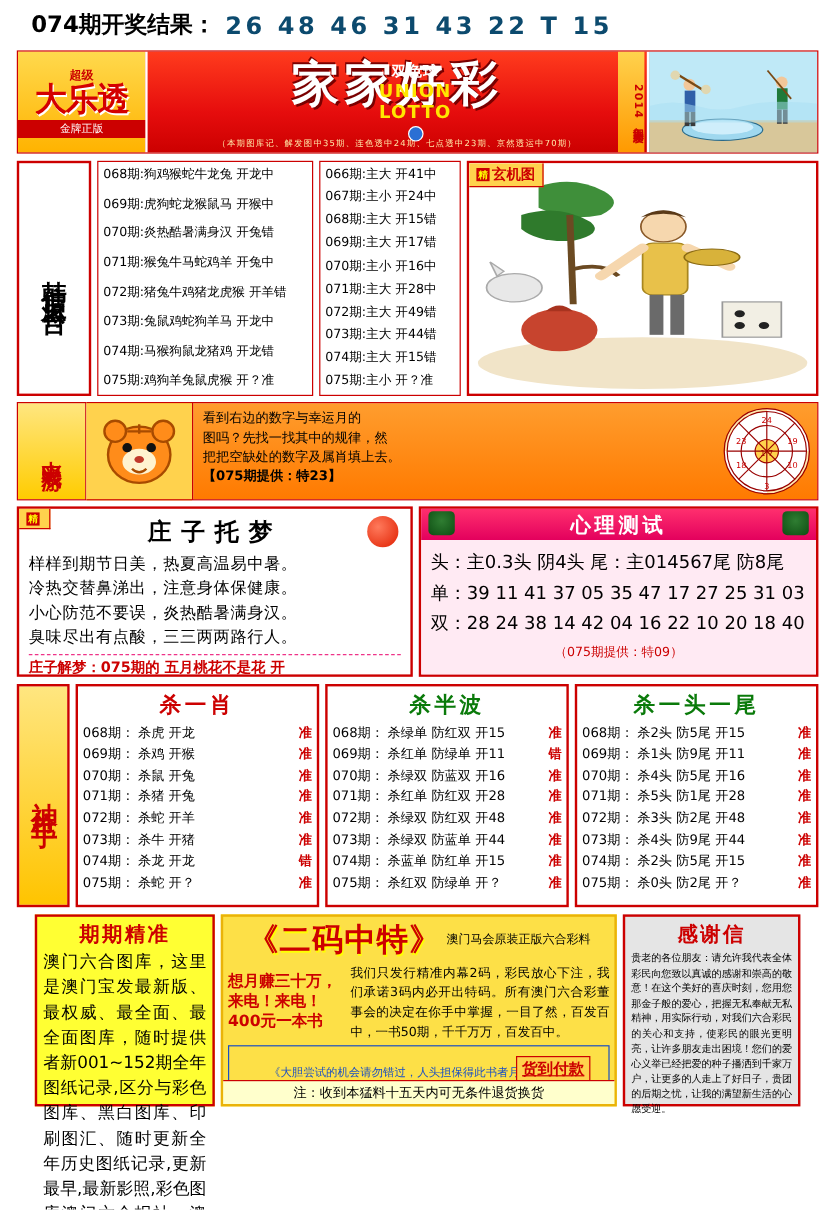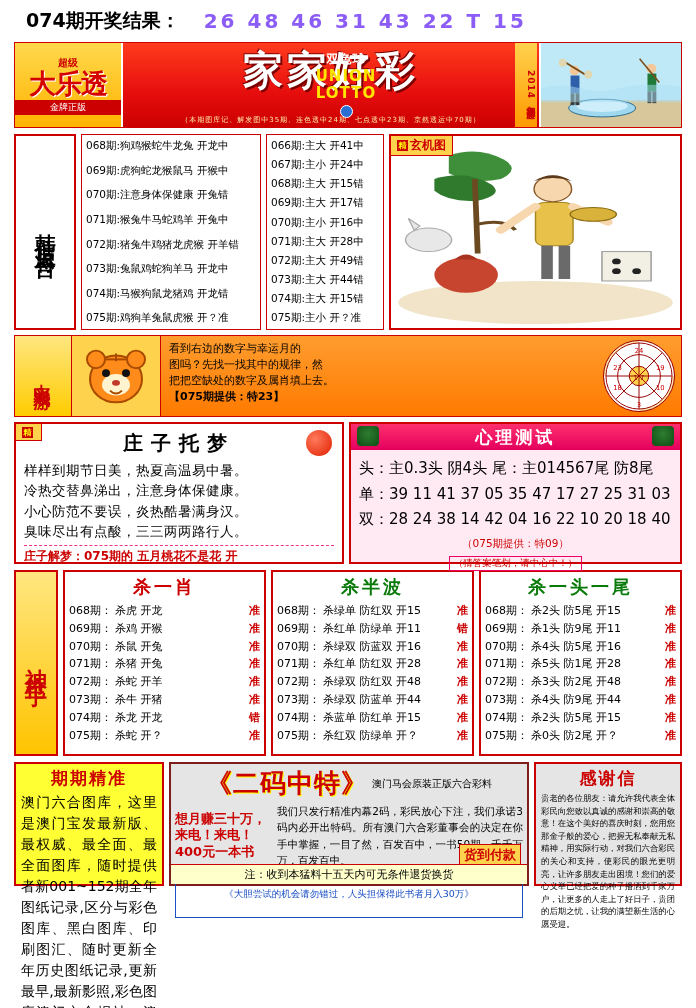--- a/index.html
+++ b/index.html
@@ -14,22 +14,22 @@
   
   .topbar {
     height: 42px; display: flex; align-items: center;
     padding-left: 26px; gap: 4px;
   }
   .topbar .t-title {
     font-size: 19px; font-weight: bold; color: #000;
     letter-spacing: 0px;
   }
   .topbar .t-nums {
-    font-size: 20px; font-weight: bold; color: #8b5cf6;
-    letter-spacing: 3px; margin-left: 20px;
+    font-size: 20px; font-weight: bold; color: #0c4a6e;
+    letter-spacing: 3px; margin-left: 4px;
   }
 
   
   .banner {
     margin: 0 14px; height: 86px;
     border: 1px solid #c00;
     background: linear-gradient(180deg,#ff3b1d 0%, #e60d0d 60%, #cc0000 100%);
     display: flex; position: relative; overflow: hidden;
   }
   .banner-left {
@@ -213,53 +213,54 @@
   .krow {
     display: flex; font-size: 11px; line-height: 1.62; white-space: nowrap;
   }
   .krow .a { width: 46px; color: #000; }
   .krow .b { flex: 1; color: #000; }
   .krow .c { width: 22px; text-align: right; font-weight: bold; }
   .ok { color: #c00; }
   .no { color: #c00; }
 
   
-  .sec5 { margin: 6px 14px 0; display: flex; gap: 5px; height: 124px; }
+  .sec5 { margin: 6px 29px 0; display: flex; gap: 5px; height: 160px; }
   .qq {
     width: 150px; border: 2px solid #cc0000; background: #ffff33;
     padding: 3px 5px;
   }
   .qq h4 {
     text-align: center; font-size: 17px; font-weight: bold; color: #c00;
     letter-spacing: 2px; margin-bottom: 2px;
   }
   .qq p { font-size: 14px; color: #000; line-height: 1.5; text-align: justify; }
   .mid5 {
-    flex: 1; border: 2px solid #7f1d1d; background: #e5e5e5; position: relative;
+    flex: 1; border: 2px solid #eab308; background: #fde047; position: relative;
     padding: 2px 4px;
   }
   .m5-top { display: flex; align-items: center; justify-content: center; gap: 4px; }
   .m5-big {
     font-size: 26px; font-weight: bold; color: #c00;
     text-shadow: 1px 1px 0 #ff0; letter-spacing: 1px;
   }
   .m5-side { font-size: 10px; color: #000; line-height: 1.2; }
   .m5-row2 {
     display:flex; align-items:center; gap:6px; margin-top: 2px;
   }
   .m5-left2 { font-size: 13px; font-weight: bold; color: #c00; line-height:1.25; width: 96px;}
   .m5-p { font-size: 10.5px; color: #000; line-height: 1.55; flex:1; text-align: justify;}
   .m5-note {
     margin-top: 3px; font-size: 9.5px; color: #1a4fc4; text-align: center;
     border: 1px solid #1a4fc4; padding: 16px 2px;
   }
   .m5-pay {
-    position: absolute; right: 6px; bottom: 18px; font-size: 13px;
+    position: absolute; right: 20px; bottom: 18px; font-size: 13px;
     font-weight: bold; color: #c00; background: #ffd24d; padding: 1px 4px;
     border: 1px solid #c00;
+    text-decoration: underline;
   }
   .m5-foot {
     position: absolute; left: 0; right: 0; bottom: 0;
     text-align: center; font-size: 11px; color: #000; padding: 2px 0;
     border-top: 1px solid #c00; background: #ffffcc;
   }
   .ty {
     width: 148px; border: 2px solid #cc0000; background: #e5e5e5; padding: 3px 5px;
   }
   .ty h4 {
@@ -321,21 +322,21 @@
     </div>
   </div>
 
   <div class="sec1">
     <div class="han-panel">
       <div class="han-text">韩信点将台</div>
     </div>
     <div class="numcol c1">
       <div class="nline">068期:狗鸡猴蛇牛龙兔  开龙中</div>
       <div class="nline">069期:虎狗蛇龙猴鼠马  开猴中</div>
-      <div class="nline">070期:注意身体保健康  开兔错</div>
+      <div class="nline">070期:炎热酷暑满身汉  开兔错</div>
       <div class="nline">071期:猴兔牛马蛇鸡羊  开兔中</div>
       <div class="nline">072期:猪兔牛鸡猪龙虎猴  开羊错</div>
       <div class="nline">073期:兔鼠鸡蛇狗羊马  开龙中</div>
       <div class="nline">074期:马猴狗鼠龙猪鸡  开龙错</div>
       <div class="nline">075期:鸡狗羊兔鼠虎猴  开？准</div>
     </div>
     <div class="numcol c2">
       <div class="nline">066期:主大  开41中</div>
       <div class="nline">067期:主小  开24中</div>
       <div class="nline">068期:主大  开15错</div>
@@ -452,23 +453,20 @@
       <div class="xl-head">
         <span class="orn" style="left:6px"></span>
         <span>心理测试</span>
         <span class="orn" style="right:6px"></span>
       </div>
       <div class="xl-body">
         <div class="xl-l">头：主0.3头   阴4头  尾：主014567尾  防8尾</div>
         <div class="xl-l">单：39  11  41  37  05  35  47  17  27  25  31  03</div>
         <div class="xl-l">双：28  24  38  14  42  04  16  22  10  20  18  40</div>
         <div class="xl-note">（075期提供：特09）</div>
-        <div class="xl-note-wrap">
-          <span class="xl-note2">（猜答案笔划，请中心中！）</span>
-        </div>
       </div>
     </div>
   </div>
 
   <div class="sec4">
     <div class="sqs">
       <span>神枪手</span>
     </div>
 
     <div class="kcol k1">

